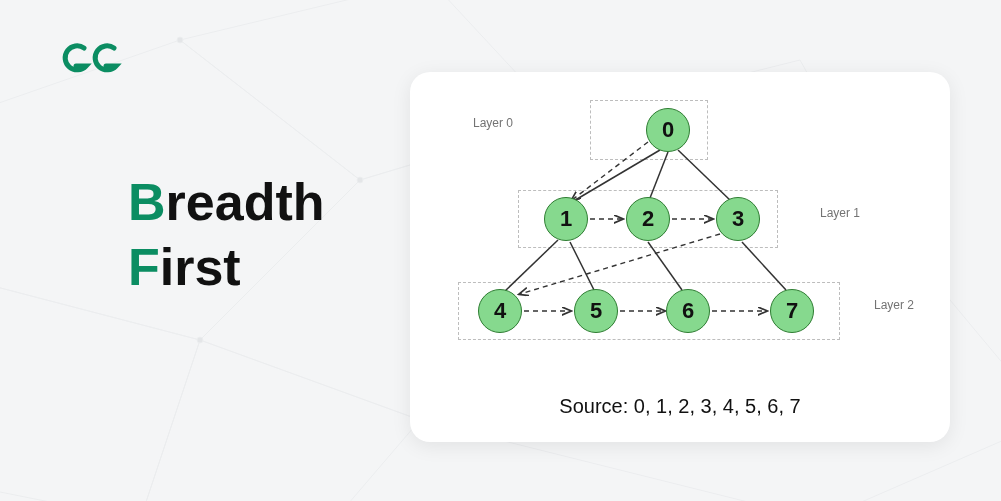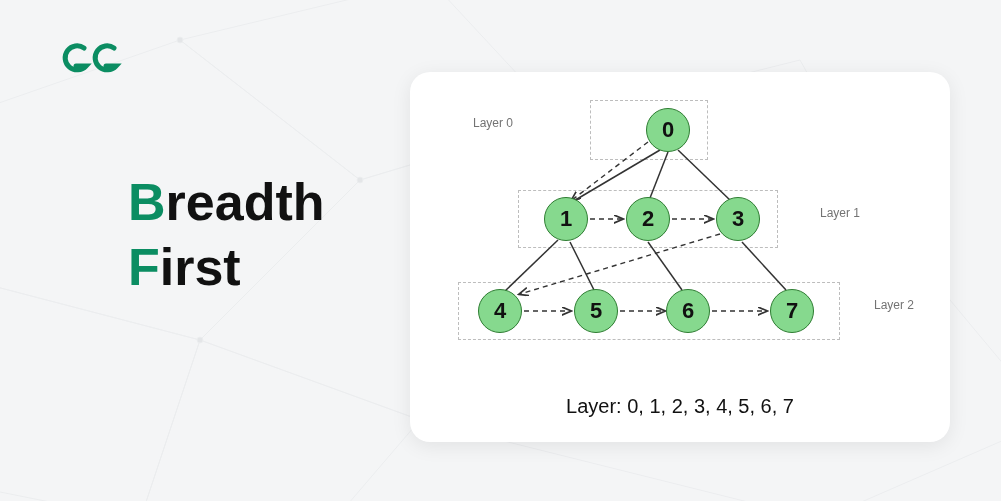--- a/index.html
+++ b/index.html
@@ -185,17 +185,17 @@
     <div class="node" style="top:125px;left:134px;">1</div>
     <div class="node" style="top:125px;left:216px;">2</div>
     <div class="node" style="top:125px;left:306px;">3</div>
 
     <div class="node" style="top:217px;left:68px;">4</div>
     <div class="node" style="top:217px;left:164px;">5</div>
     <div class="node" style="top:217px;left:256px;">6</div>
     <div class="node" style="top:217px;left:360px;">7</div>
 
     <div class="output">
-      <span>Layer:</span>
+      <span>Source:</span>
       <span>0, 1, 2, 3, 4, 5, 6, 7</span>
     </div>
   </div>
 </div>
 
 </body></html>

